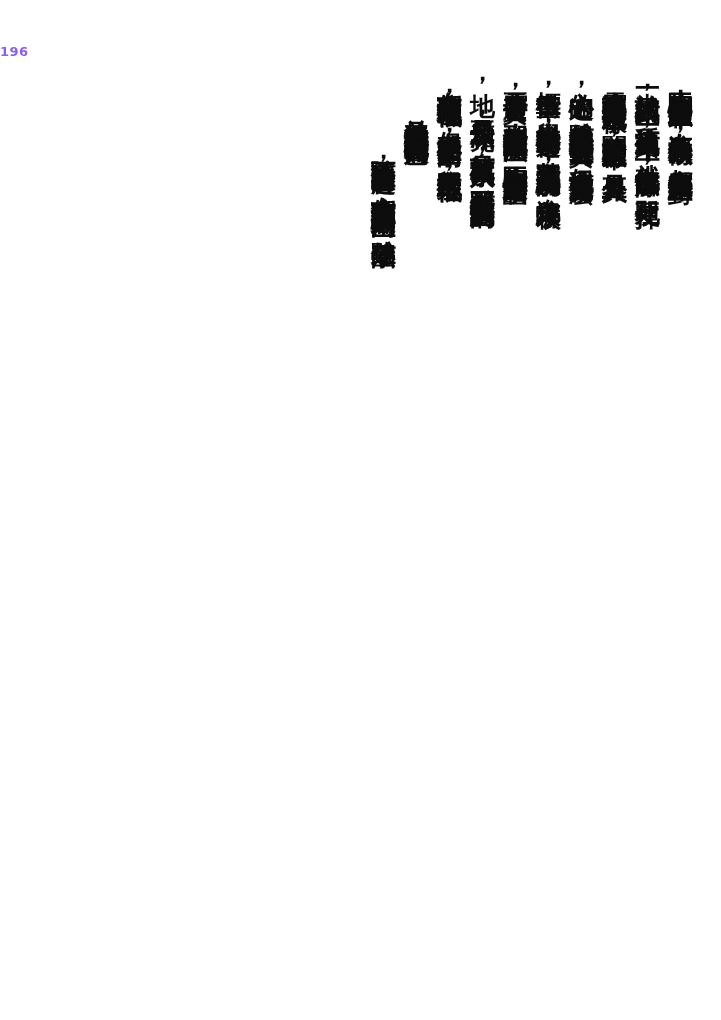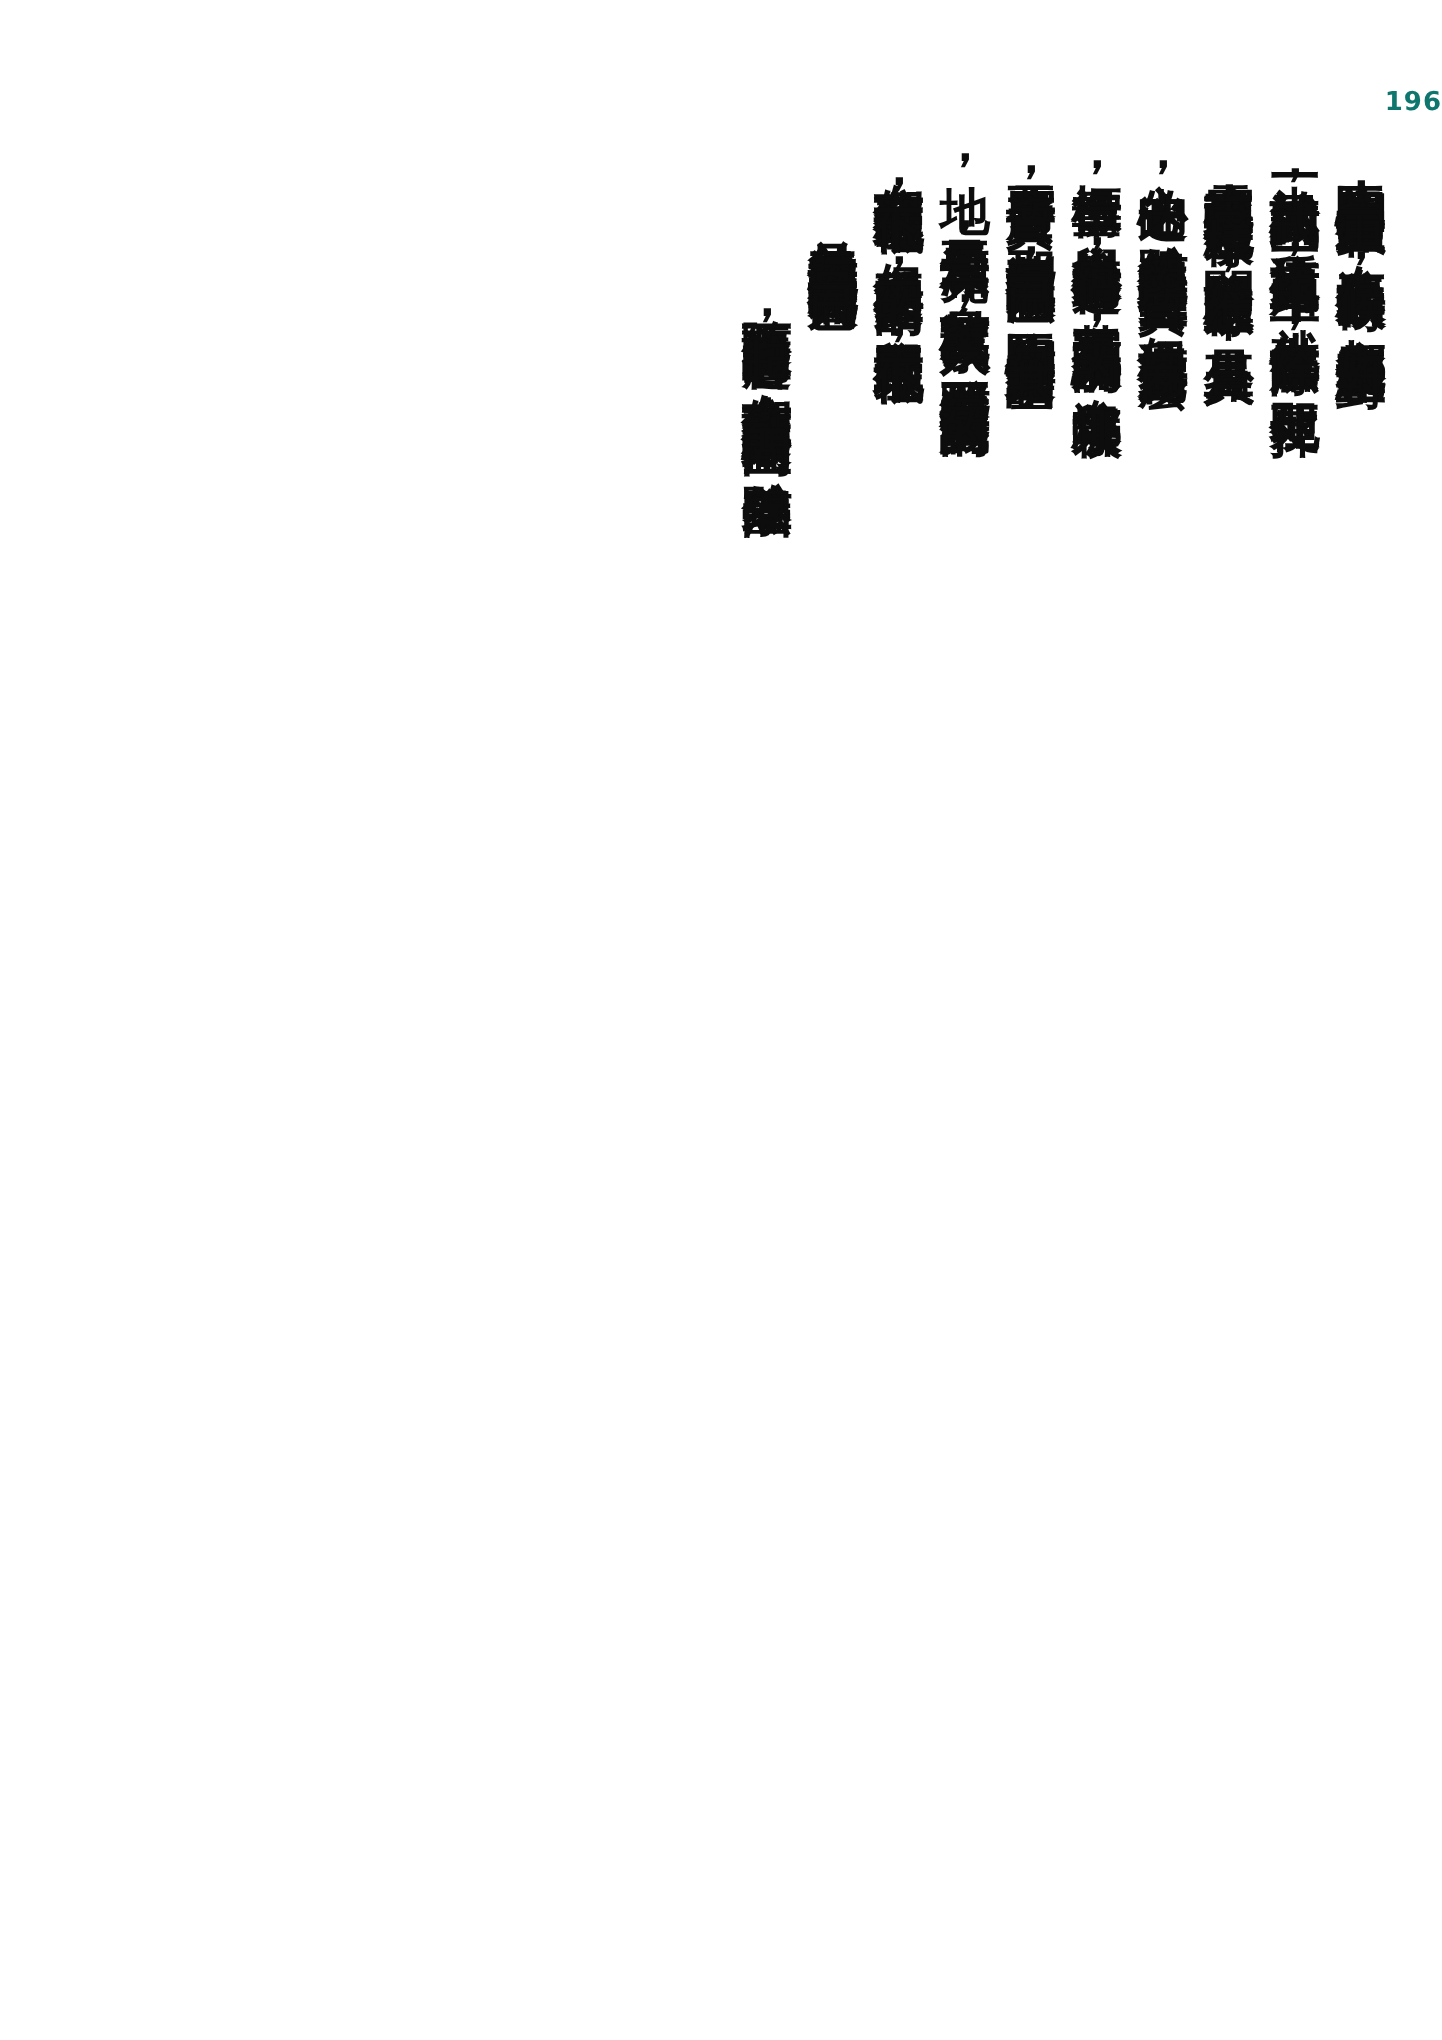--- a/index.html
+++ b/index.html
@@ -21,25 +21,25 @@
     width: 721px;
     height: 1020px;
     box-sizing: border-box;
   }
 
   .page-number {
     position: absolute;
     top: 44px;
     left: 0;
     right: 0;
-    text-align: right;
+    text-align: left;
     font-family: "DejaVu Sans", "Liberation Sans", sans-serif;
     font-size: 13px;
     font-weight: bold;
-    color: #0f766e;
+    color: #8b5cf6;
     letter-spacing: 0.5px;
   }
 
   .body-text {
     position: absolute;
     top: 72px;
     left: 30px;
     right: 28px;
     bottom: 36px;
     display: flex;

